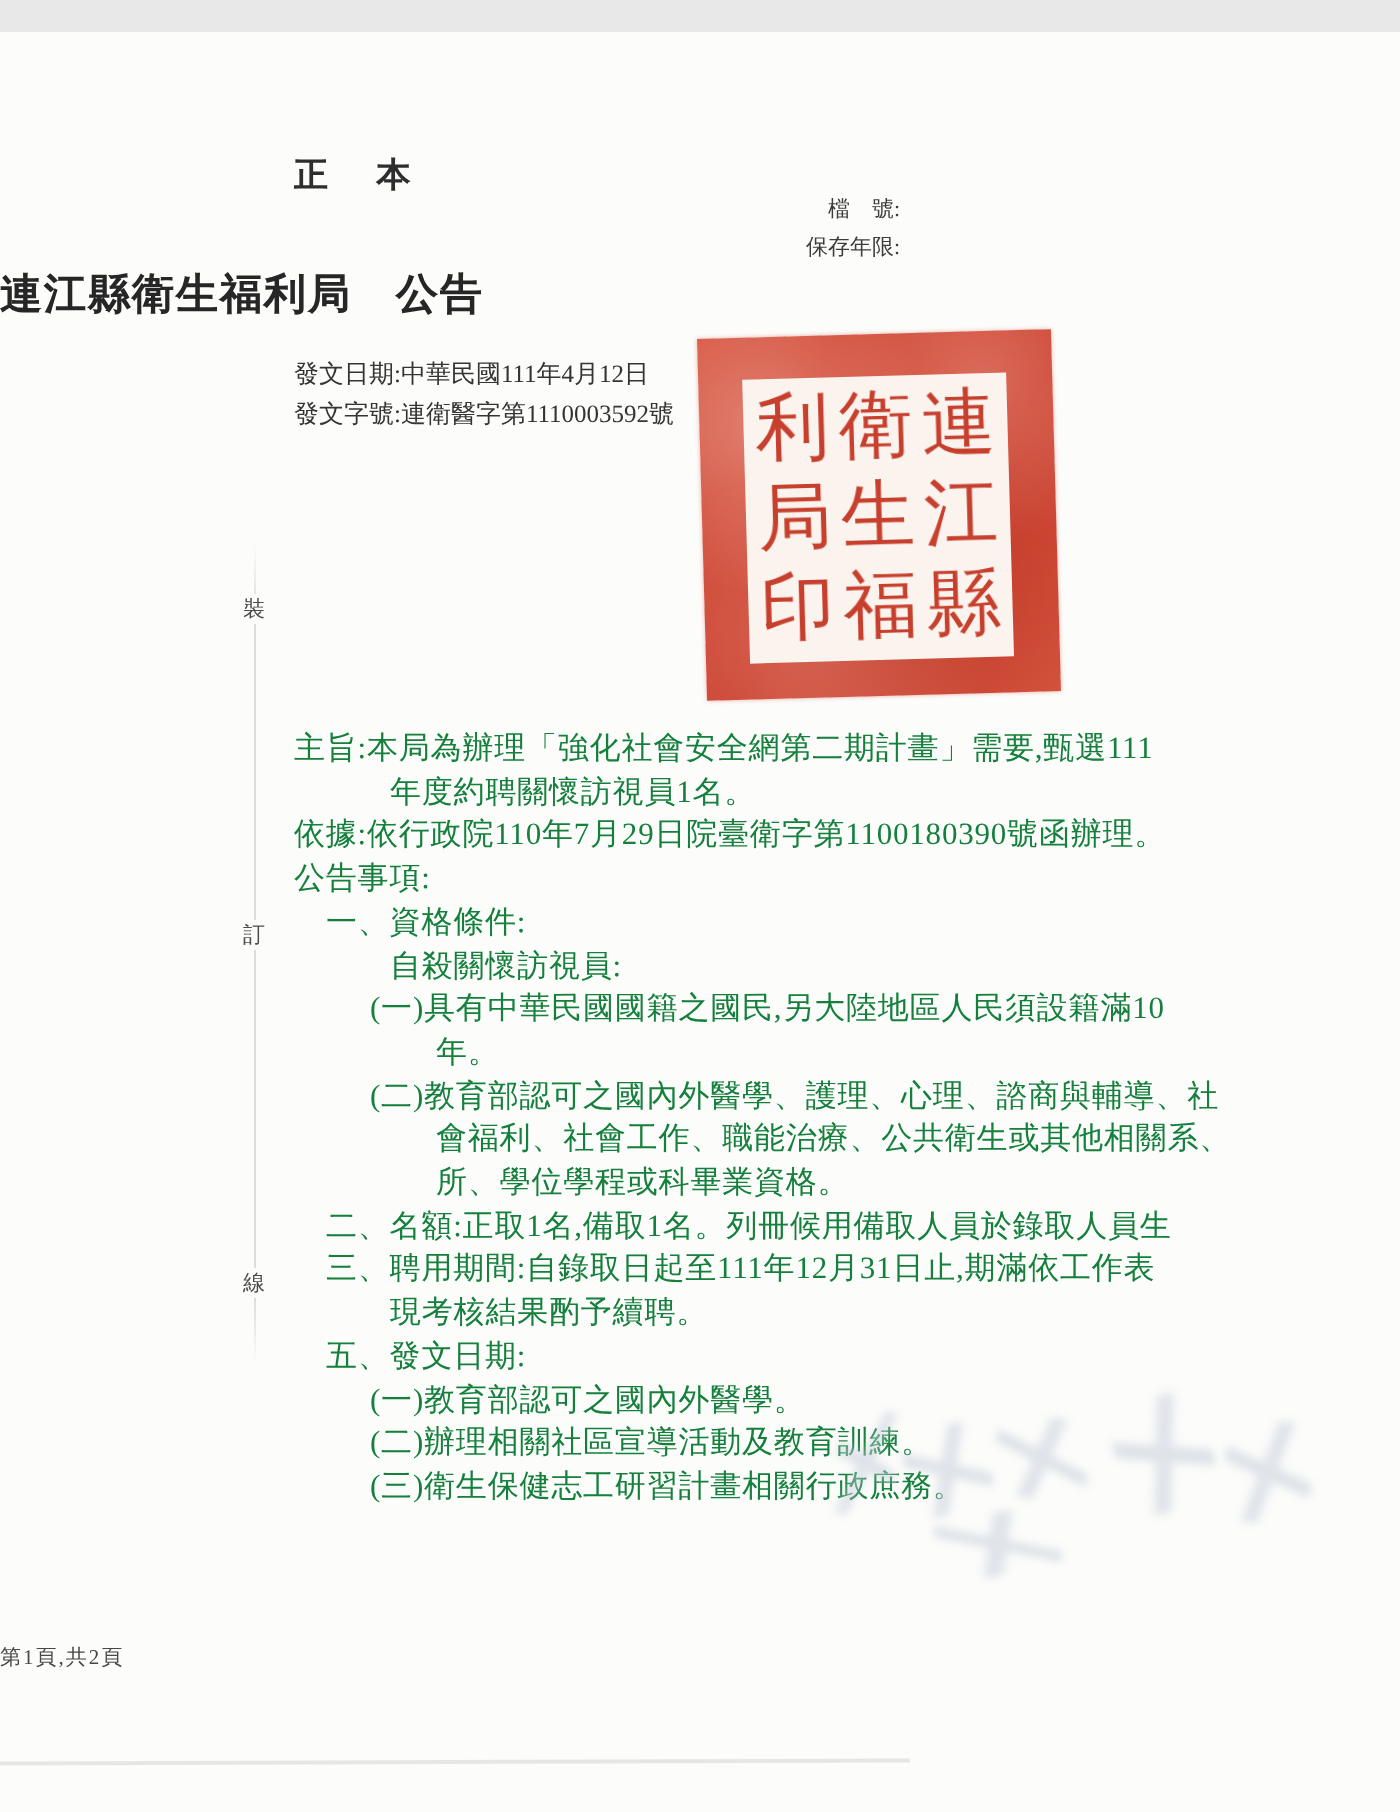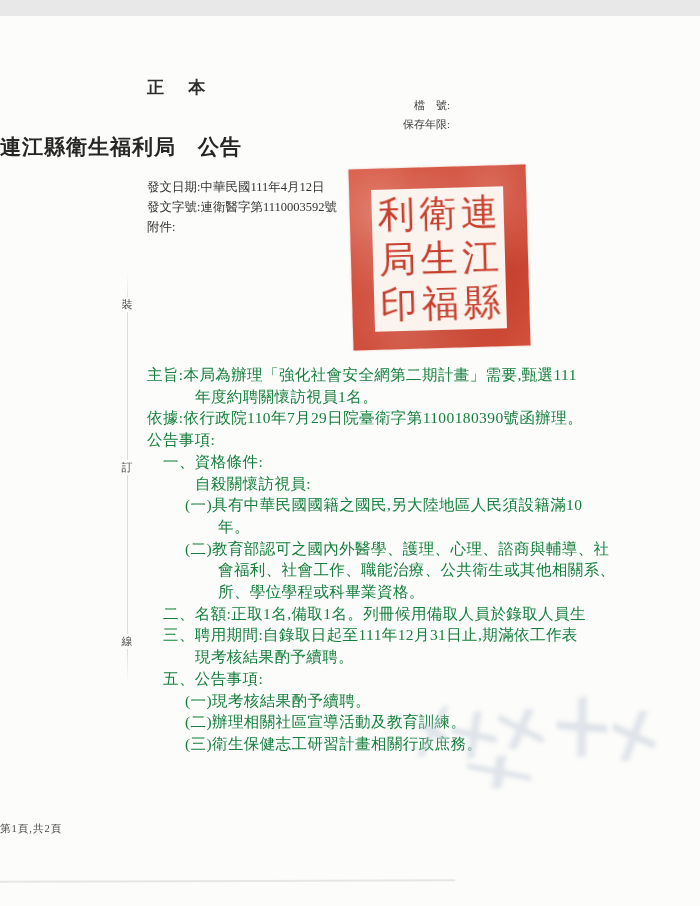--- a/index.html
+++ b/index.html
@@ -113,21 +113,20 @@
   <div class="file-box">
     <div>檔　號:</div>
     <div>保存年限:</div>
   </div>
 
   <h1 class="doc-title">連江縣衛生福利局　公告</h1>
 
   <div class="meta">
     <div>發文日期:中華民國111年4月12日</div>
     <div>發文字號:連衛醫字第1110003592號</div>
-    <div>附件:</div>
   </div>
 
   <div class="stamp">
     <div class="stamp-inner">
         <div class="seal-col">
           <span>連</span>
           <span>江</span>
           <span>縣</span>
         </div>
         <div class="seal-col">
@@ -153,22 +152,22 @@
       <div class="line i1">一、資格條件:</div>
       <div class="line i2">自殺關懷訪視員:</div>
       <div class="line i3">(一)具有中華民國國籍之國民,另大陸地區人民須設籍滿10</div>
       <div class="line i4">年。</div>
       <div class="line i3">(二)教育部認可之國內外醫學、護理、心理、諮商與輔導、社</div>
       <div class="line i4">會福利、社會工作、職能治療、公共衛生或其他相關系、</div>
       <div class="line i4">所、學位學程或科畢業資格。</div>
       <div class="line i1">二、名額:正取1名,備取1名。列冊候用備取人員於錄取人員生</div>
       <div class="line i1">三、聘用期間:自錄取日起至111年12月31日止,期滿依工作表</div>
       <div class="line i2">現考核結果酌予續聘。</div>
-      <div class="line i1">五、公告事項:</div>
-      <div class="line i3">(一)現考核結果酌予續聘。</div>
+      <div class="line i1">五、發文日期:</div>
+      <div class="line i3">(一)教育部認可之國內外醫學。</div>
       <div class="line i3">(二)辦理相關社區宣導活動及教育訓練。</div>
       <div class="line i3">(三)衛生保健志工研習計畫相關行政庶務。</div>
     </div>
 
   <div class="footer">第1頁,共2頁</div>
 
   <div class="bleed b1"></div>
   <div class="bleed b2"></div>
   <div class="bleed b3"></div>
   <div class="bleed b4"></div>

